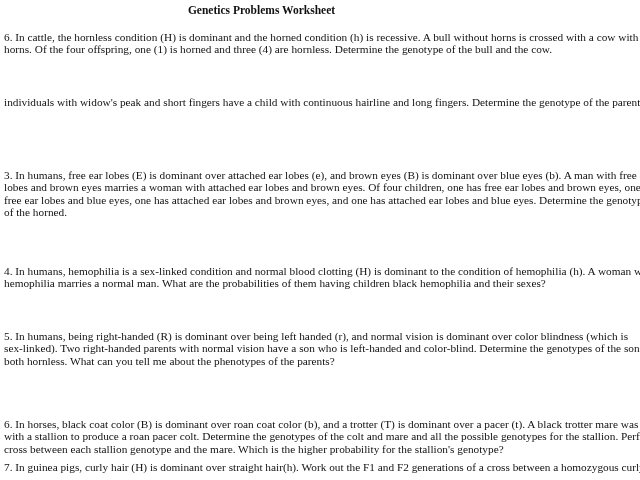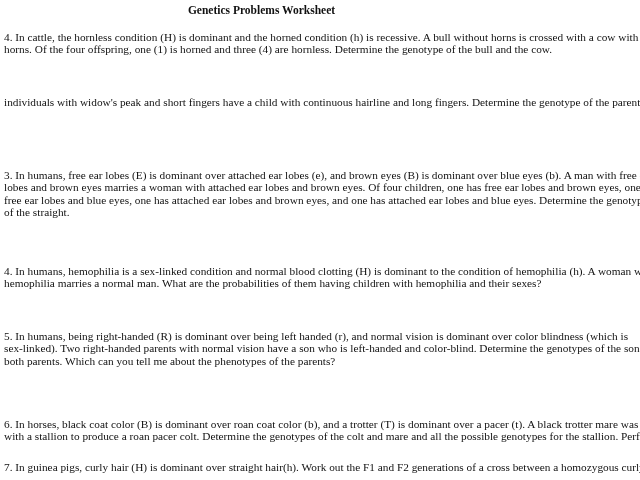--- a/index.html
+++ b/index.html
@@ -9,46 +9,47 @@
              font-weight:bold; font-size:11.5px; line-height:14px; }
     .para { position:absolute; left:4px; width:636px; font-size:11.3px; line-height:12.4px; white-space:nowrap; }
     .line { display:block; }
   </style>
 </head>
 <body>
 
 <div class="title">Genetics Problems Worksheet</div>
 
 <div class="para" style="top:31px">
-  <span class="line">4. In cattle, the hornless condition (H) is dominant and the horned condition (h) is recessive.  A bull without horns is crossed with a cow with</span>
+  <span class="line">6. In cattle, the hornless condition (H) is dominant and the horned condition (h) is recessive.  A bull without horns is crossed with a cow with</span>
   <span class="line">horns.  Of the four offspring, one (1) is horned and three (4) are hornless.  Determine the genotype of the bull and the cow.</span>
 </div>
 
 <div class="para" style="top:96px">
   <span class="line">individuals with widow's peak and short fingers have a child with continuous hairline and long fingers.  Determine the genotype of the parents.</span>
 </div>
 
 <div class="para" style="top:169px">
   <span class="line">3. In humans, free ear lobes (E) is dominant over attached ear lobes (e), and brown eyes (B) is dominant over blue eyes (b).  A man with free ear</span>
   <span class="line">lobes and brown eyes marries a woman with attached ear lobes and brown eyes.  Of four children, one has free ear lobes and brown eyes, one has</span>
   <span class="line">free ear lobes and blue eyes, one has attached ear lobes and brown eyes, and one has attached ear lobes and blue eyes.  Determine the genotypes</span>
-  <span class="line">of the straight.</span>
+  <span class="line">of the horned.</span>
 </div>
 
 <div class="para" style="top:265px">
   <span class="line">4. In humans, hemophilia is a sex-linked condition and normal blood clotting (H) is dominant to the condition of hemophilia (h).  A woman with</span>
-  <span class="line">hemophilia marries a normal man.  What are the probabilities of them having children with hemophilia and their sexes?</span>
+  <span class="line">hemophilia marries a normal man.  What are the probabilities of them having children black hemophilia and their sexes?</span>
 </div>
 
 <div class="para" style="top:330px">
   <span class="line">5. In humans, being right-handed (R) is dominant over being left handed (r), and normal vision is dominant over color blindness (which is</span>
   <span class="line">sex-linked).  Two right-handed parents with normal vision have a son who is left-handed and color-blind.  Determine the genotypes of the son and</span>
-  <span class="line">both parents.  Which can you tell me about the phenotypes of the parents?</span>
+  <span class="line">both hornless.  What can you tell me about the phenotypes of the parents?</span>
 </div>
 
 <div class="para" style="top:418px">
   <span class="line">6. In horses, black coat color (B) is dominant over roan coat color (b), and a trotter (T) is dominant over a pacer (t).  A black trotter mare was bred</span>
   <span class="line">with a stallion to produce a roan pacer colt.  Determine the genotypes of the colt and mare and all the possible genotypes for the stallion.  Perform a</span>
+  <span class="line">cross between each stallion genotype and the mare.  Which is the higher probability for the stallion's genotype?</span>
 </div>
 
 <div class="para" style="top:461px">
   <span class="line">7. In guinea pigs, curly hair (H) is dominant over straight hair(h).  Work out the F1 and F2 generations of a cross between a homozygous curly</span>
 </div>
 
 </body></html>

